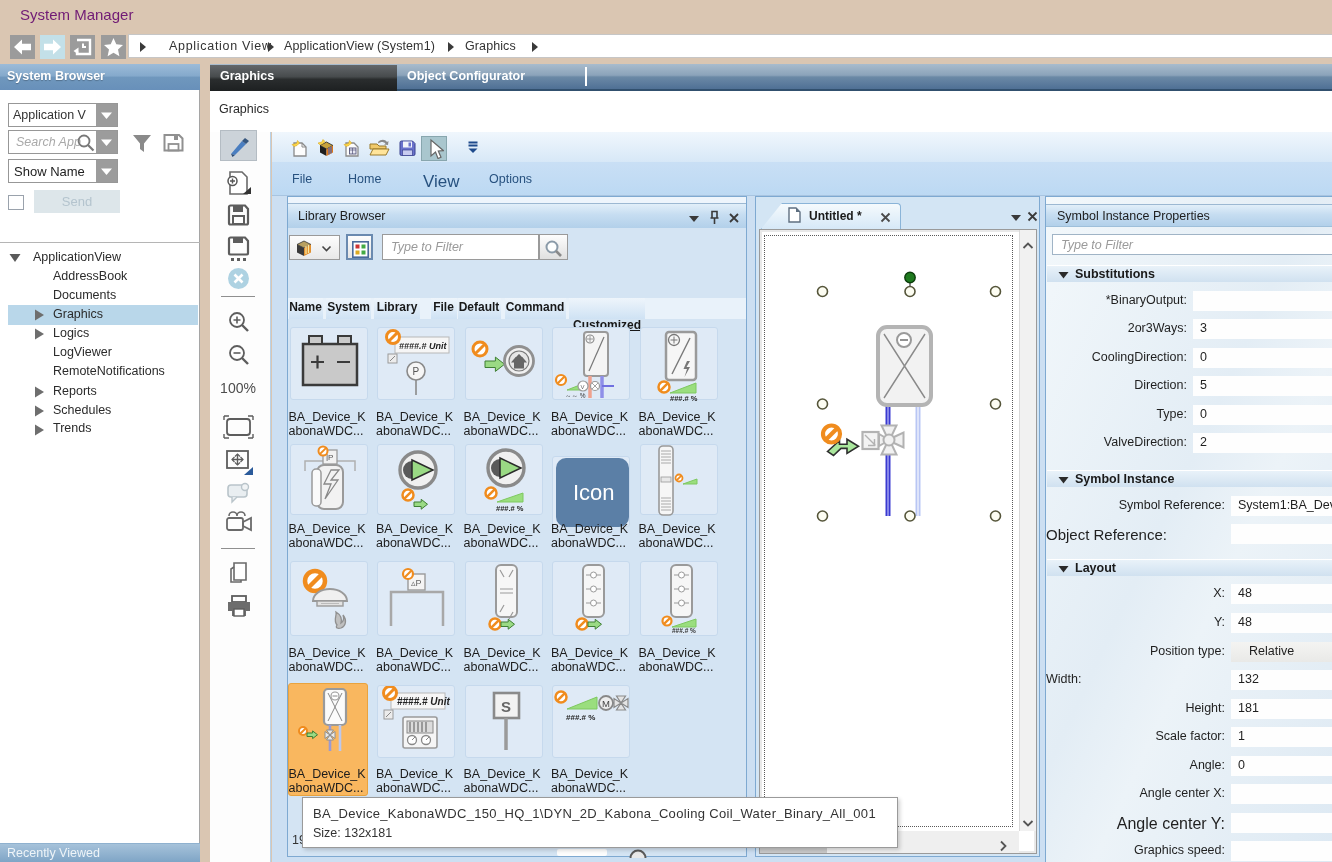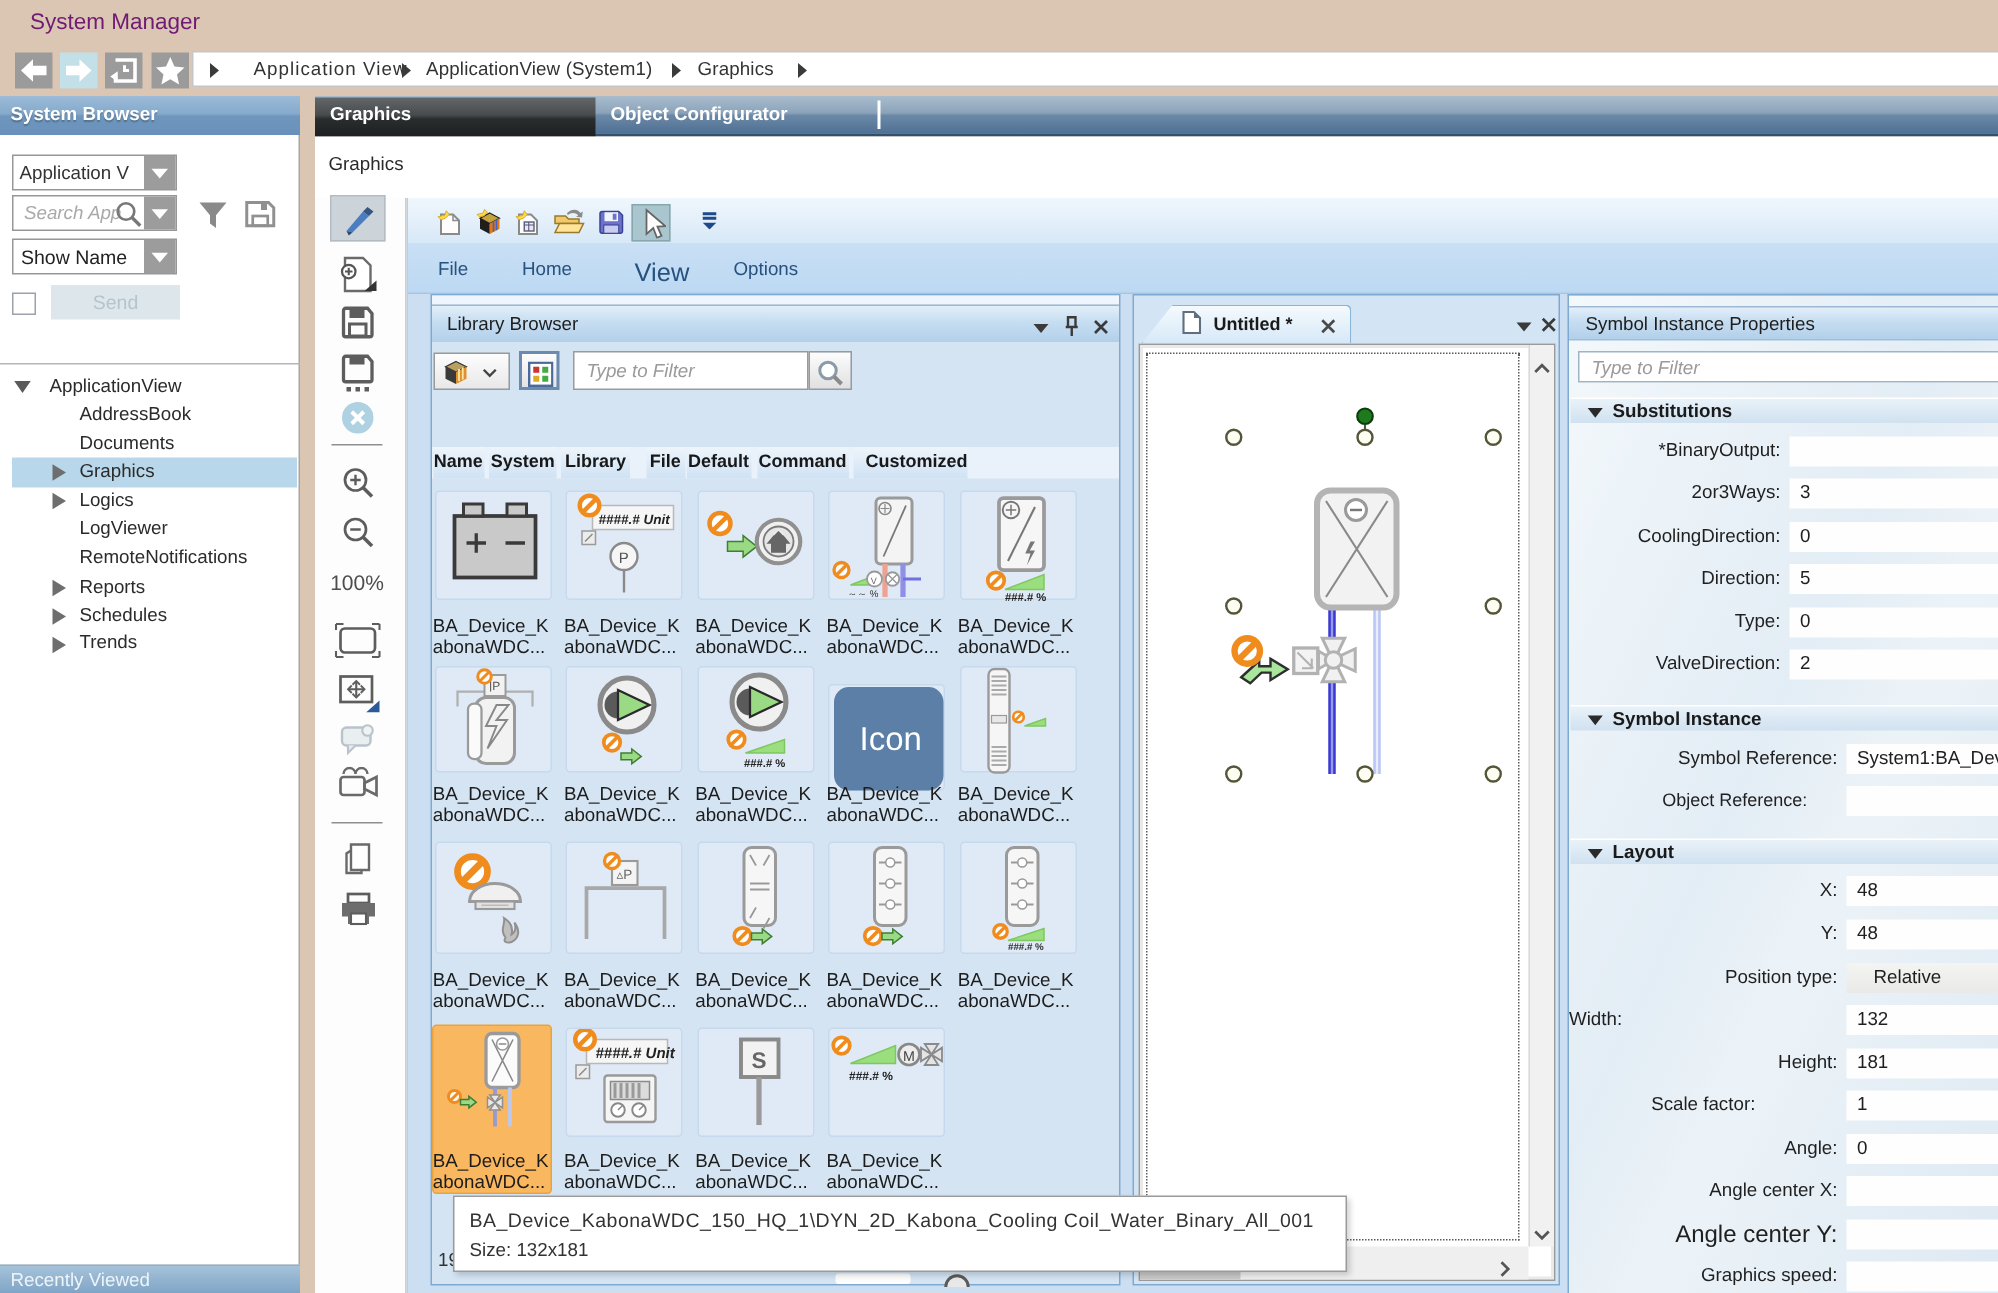--- a/index.html
+++ b/index.html
@@ -332,21 +332,21 @@
   </div>
 
 
   <div id="libheaders" class="abs" style="left:0px; top:101px; width:458px; height:21px; background:#e9f2fa; font-size:12px; font-weight:bold; color:#181818;">
     <div class="abs" style="left:0.5px; top:0; width:34px; height:21px; background:linear-gradient(#eef5fb,#cfe2f4); padding-top:2px; text-align:center;">Name</div>
     <div class="abs" style="left:38px; top:0; width:45px; height:21px; background:linear-gradient(#eef5fb,#cfe2f4); padding-top:2px; text-align:center;">System</div>
     <div class="abs" style="left:86px; top:0; width:46px; height:21px; background:linear-gradient(#eef5fb,#cfe2f4); padding-top:2px; text-align:center;">Library</div>
     <div class="abs" style="left:142.5px; top:0; width:26px; height:21px; background:linear-gradient(#eef5fb,#cfe2f4); padding-top:2px; text-align:center;">File</div>
     <div class="abs" style="left:169.5px; top:0; width:43px; height:21px; background:linear-gradient(#eef5fb,#cfe2f4); padding-top:2px; text-align:center;">Default</div>
     <div class="abs" style="left:216.5px; top:0; width:61px; height:21px; background:linear-gradient(#eef5fb,#cfe2f4); padding-top:2px; text-align:center;">Command</div>
-    <div class="abs" style="left:281px; top:0; width:76px; height:21px; background:linear-gradient(#eef5fb,#cfe2f4); padding-top:2px; text-align:right;">Customized</div>
+    <div class="abs" style="left:281px; top:0; width:76px; height:21px; background:linear-gradient(#eef5fb,#cfe2f4); padding-top:20px; text-align:center;text-decoration:underline;">Customized</div>
   </div>
 
   <div id="libgrid">
     <div class="abs" style="left:1.5px; top:130px; width:78px; height:73px; background:#dfeaf6; border:1px solid #c6d9ed; border-radius:3px; "><svg width="78" height="73">
           <rect x="12" y="16" width="54" height="41" fill="#c9c9c9" stroke="#3a3a3a" stroke-width="2.5"></rect>
           <rect x="18" y="8" width="13" height="8" fill="#c9c9c9" stroke="#3a3a3a" stroke-width="2"></rect>
           <rect x="47" y="8" width="13" height="8" fill="#c9c9c9" stroke="#3a3a3a" stroke-width="2"></rect>
           <path d="M20 34 h13 M26.5 27.5 v13 M46 34 h13" stroke="#3a3a3a" stroke-width="2.2" fill="none"></path>
         </svg></div>
     <div class="abs txt" style="left:0.5px; top:213px; font-size:12.5px; color:#1c1c1c;">BA_Device_K</div>
@@ -696,21 +696,21 @@
     <svg class="abs" style="left:11px; top:5px;" width="11" height="8">
         <path d="M0.5 1 L10.5 1 L5.5 7.5 Z" fill="#2a2a2a"></path>
       </svg>
     <div class="abs txt" style="left:28px; top:1px; font-size:12.5px; font-weight:bold; color:#1a1a1a;">Symbol Instance</div>
   </div>
   <div class="abs" style="left:185px; top:299px; width:102px; height:20px; background:#fefefe;"></div>
   <div class="abs txt" style="left:0; top:301px; width:179px; text-align:right; font-size:12.5px; color:#1f1f1f;">Symbol Reference:</div>
   <div class="abs txt" style="left:192px; top:301px; font-size:12.5px; color:#1f1f1f;">System1:BA_Devic</div>
 
   <div class="abs" style="left:185px; top:327px; width:102px; height:20px; background:#fefefe;"></div>
-  <div class="abs txt" style="left:0; top:329px; width:179px; text-align:center; font-size:12px; color:#1f1f1f;padding-left:42px;">Object Reference:</div>
+  <div class="abs txt" style="left:0; top:329px; width:179px; text-align:left; font-size:15px; color:#1f1f1f;">Object Reference:</div>
 
   <div class="abs" style="left:1px; top:362px; width:286px; height:17px; background:linear-gradient(#e9f2f9,#d0e1f0); border-top:1px solid #fff;">
     <svg class="abs" style="left:11px; top:5px;" width="11" height="8">
         <path d="M0.5 1 L10.5 1 L5.5 7.5 Z" fill="#2a2a2a"></path>
       </svg>
     <div class="abs txt" style="left:28px; top:1px; font-size:12.5px; font-weight:bold; color:#1a1a1a;">Layout</div>
   </div>
   <div class="abs" style="left:185px; top:387px; width:102px; height:20px; background:#fefefe;"></div>
   <div class="abs txt" style="left:0; top:389px; width:179px; text-align:right; font-size:12.5px; color:#1f1f1f;">X:</div>
   <div class="abs txt" style="left:192px; top:389px; font-size:12.5px; color:#1f1f1f;">48</div>
@@ -725,21 +725,21 @@
 
   <div class="abs" style="left:185px; top:473px; width:102px; height:20px; background:#fefefe;"></div>
   <div class="abs txt" style="left:0; top:475px; width:179px; font-size:12.5px; color:#1f1f1f;">Width:</div>
   <div class="abs txt" style="left:192px; top:475px; font-size:12.5px; color:#1f1f1f;">132</div>
 
   <div class="abs" style="left:185px; top:502px; width:102px; height:20px; background:#fefefe;"></div>
   <div class="abs txt" style="left:0; top:504px; width:179px; text-align:right; font-size:12.5px; color:#1f1f1f;">Height:</div>
   <div class="abs txt" style="left:192px; top:504px; font-size:12.5px; color:#1f1f1f;">181</div>
 
   <div class="abs" style="left:185px; top:530px; width:102px; height:20px; background:#fefefe;"></div>
-  <div class="abs txt" style="left:0; top:532px; width:179px; text-align:center; font-size:12.5px; color:#1f1f1f;">Scale factor:</div>
+  <div class="abs txt" style="left:0; top:532px; width:179px; text-align:right; font-size:12.5px; color:#1f1f1f;">Scale factor:</div>
   <div class="abs txt" style="left:192px; top:532px; font-size:12.5px; color:#1f1f1f;">1</div>
 
   <div class="abs" style="left:185px; top:559px; width:102px; height:20px; background:#fefefe;"></div>
   <div class="abs txt" style="left:0; top:561px; width:179px; text-align:right; font-size:12.5px; color:#1f1f1f;">Angle:</div>
   <div class="abs txt" style="left:192px; top:561px; font-size:12.5px; color:#1f1f1f;">0</div>
 
   <div class="abs" style="left:185px; top:587px; width:102px; height:20px; background:#fefefe;"></div>
   <div class="abs txt" style="left:0; top:589px; width:179px; text-align:right; font-size:12.5px; color:#1f1f1f;">Angle center X:</div>
 
   <div class="abs" style="left:185px; top:616px; width:102px; height:20px; background:#fefefe;"></div>

